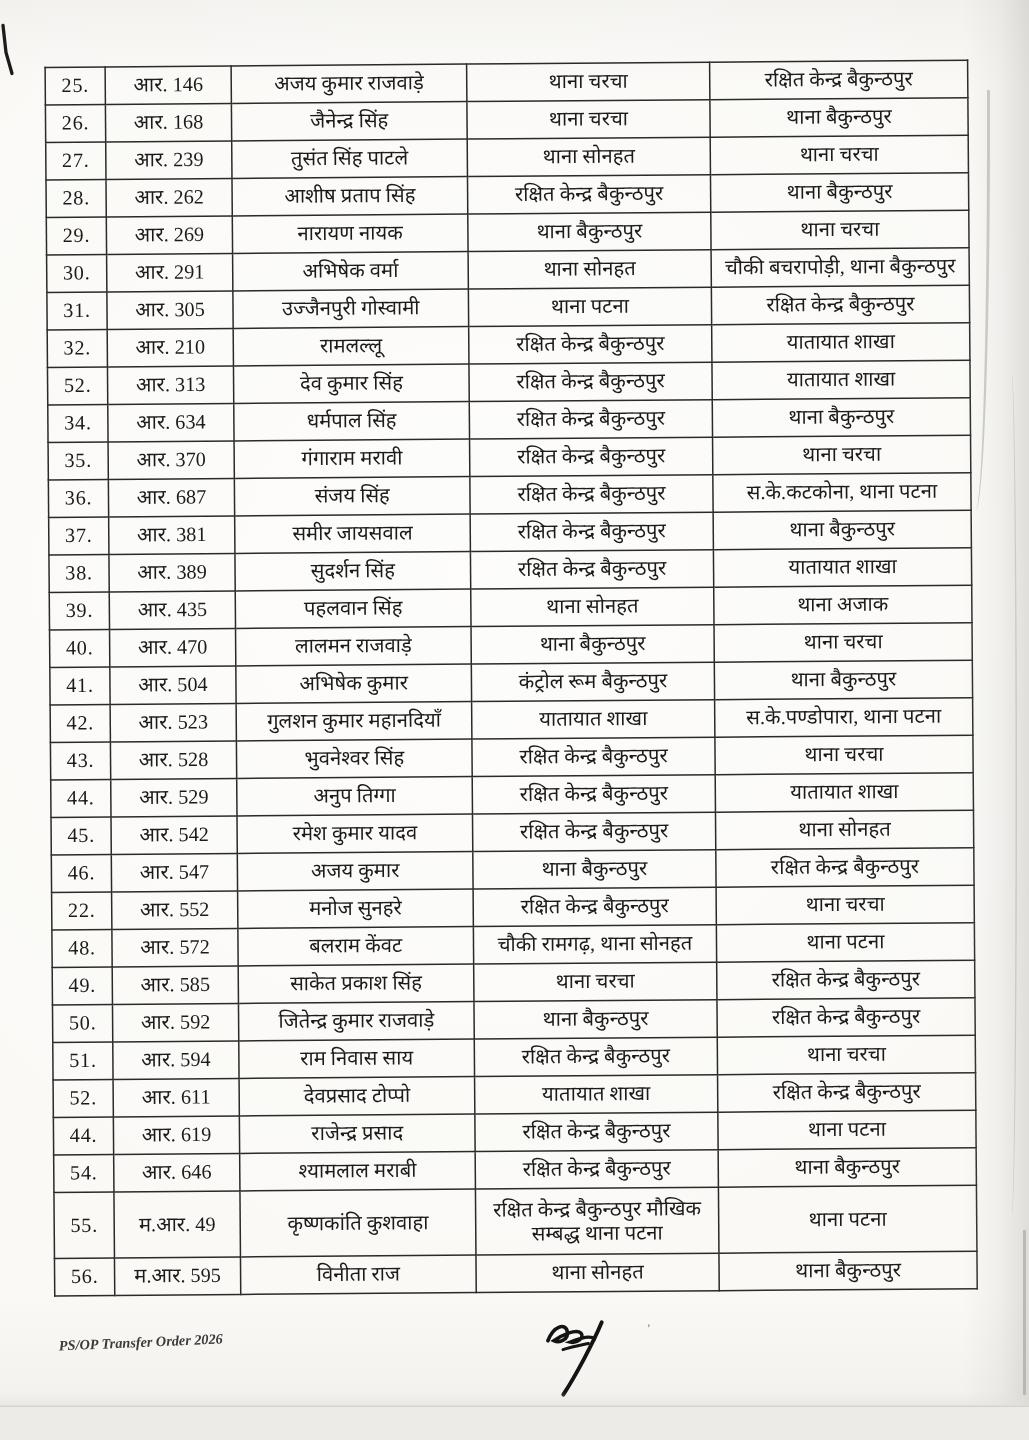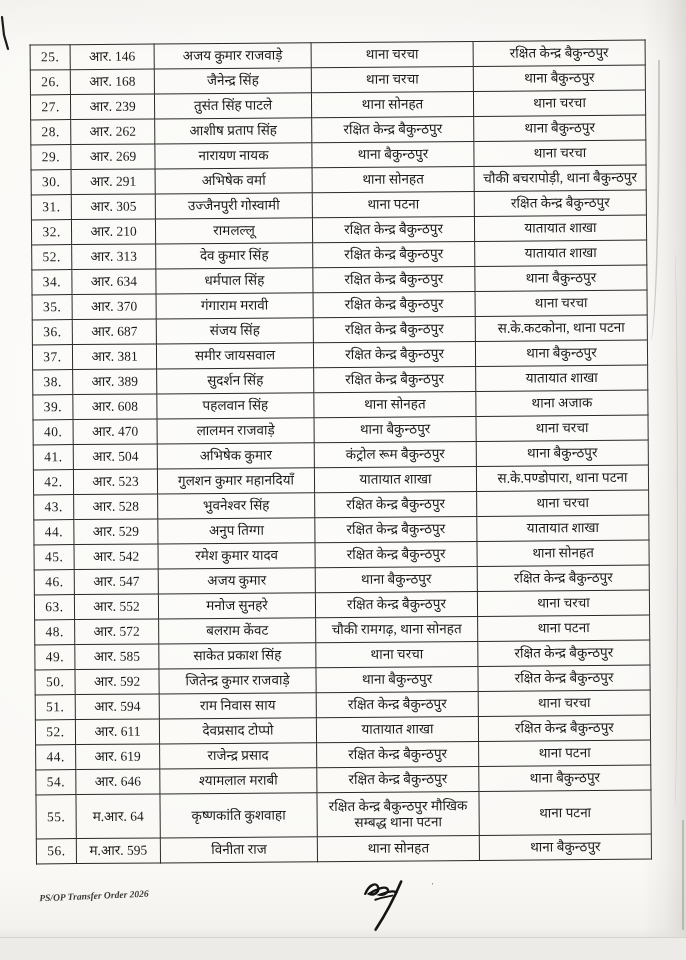--- a/index.html
+++ b/index.html
@@ -233,21 +233,21 @@
   <tr>
     <td class="c-sno">38.</td>
     <td class="c-num">आर. 389</td>
     <td class="c-name">सुदर्शन सिंह</td>
     <td class="c-from">रक्षित केन्द्र बैकुन्ठपुर</td>
     <td class="c-to">यातायात शाखा</td>
   </tr>
 
   <tr>
     <td class="c-sno">39.</td>
-    <td class="c-num">आर. 608</td>
+    <td class="c-num">आर. 435</td>
     <td class="c-name">पहलवान सिंह</td>
     <td class="c-from">थाना सोनहत</td>
     <td class="c-to">थाना अजाक</td>
   </tr>
 
   <tr>
     <td class="c-sno">40.</td>
     <td class="c-num">आर. 470</td>
     <td class="c-name">लालमन राजवाड़े</td>
     <td class="c-from">थाना बैकुन्ठपुर</td>
@@ -296,21 +296,21 @@
 
   <tr>
     <td class="c-sno">46.</td>
     <td class="c-num">आर. 547</td>
     <td class="c-name">अजय कुमार</td>
     <td class="c-from">थाना बैकुन्ठपुर</td>
     <td class="c-to">रक्षित केन्द्र बैकुन्ठपुर</td>
   </tr>
 
   <tr>
-    <td class="c-sno">63.</td>
+    <td class="c-sno">22.</td>
     <td class="c-num">आर. 552</td>
     <td class="c-name">मनोज सुनहरे</td>
     <td class="c-from">रक्षित केन्द्र बैकुन्ठपुर</td>
     <td class="c-to">थाना चरचा</td>
   </tr>
 
   <tr>
     <td class="c-sno">48.</td>
     <td class="c-num">आर. 572</td>
     <td class="c-name">बलराम केंवट</td>
@@ -361,21 +361,21 @@
   <tr>
     <td class="c-sno">54.</td>
     <td class="c-num">आर. 646</td>
     <td class="c-name">श्यामलाल मराबी</td>
     <td class="c-from">रक्षित केन्द्र बैकुन्ठपुर</td>
     <td class="c-to">थाना बैकुन्ठपुर</td>
   </tr>
 
   <tr class="tall">
     <td class="c-sno">55.</td>
-    <td class="c-num">म.आर. 64</td>
+    <td class="c-num">म.आर. 49</td>
     <td class="c-name">कृष्णकांति कुशवाहा</td>
     <td class="c-from">रक्षित केन्द्र बैकुन्ठपुर मौखिक सम्बद्ध थाना पटना</td>
     <td class="c-to">थाना पटना</td>
   </tr>
 
   <tr>
     <td class="c-sno">56.</td>
     <td class="c-num">म.आर. 595</td>
     <td class="c-name">विनीता राज</td>
     <td class="c-from">थाना सोनहत</td>

